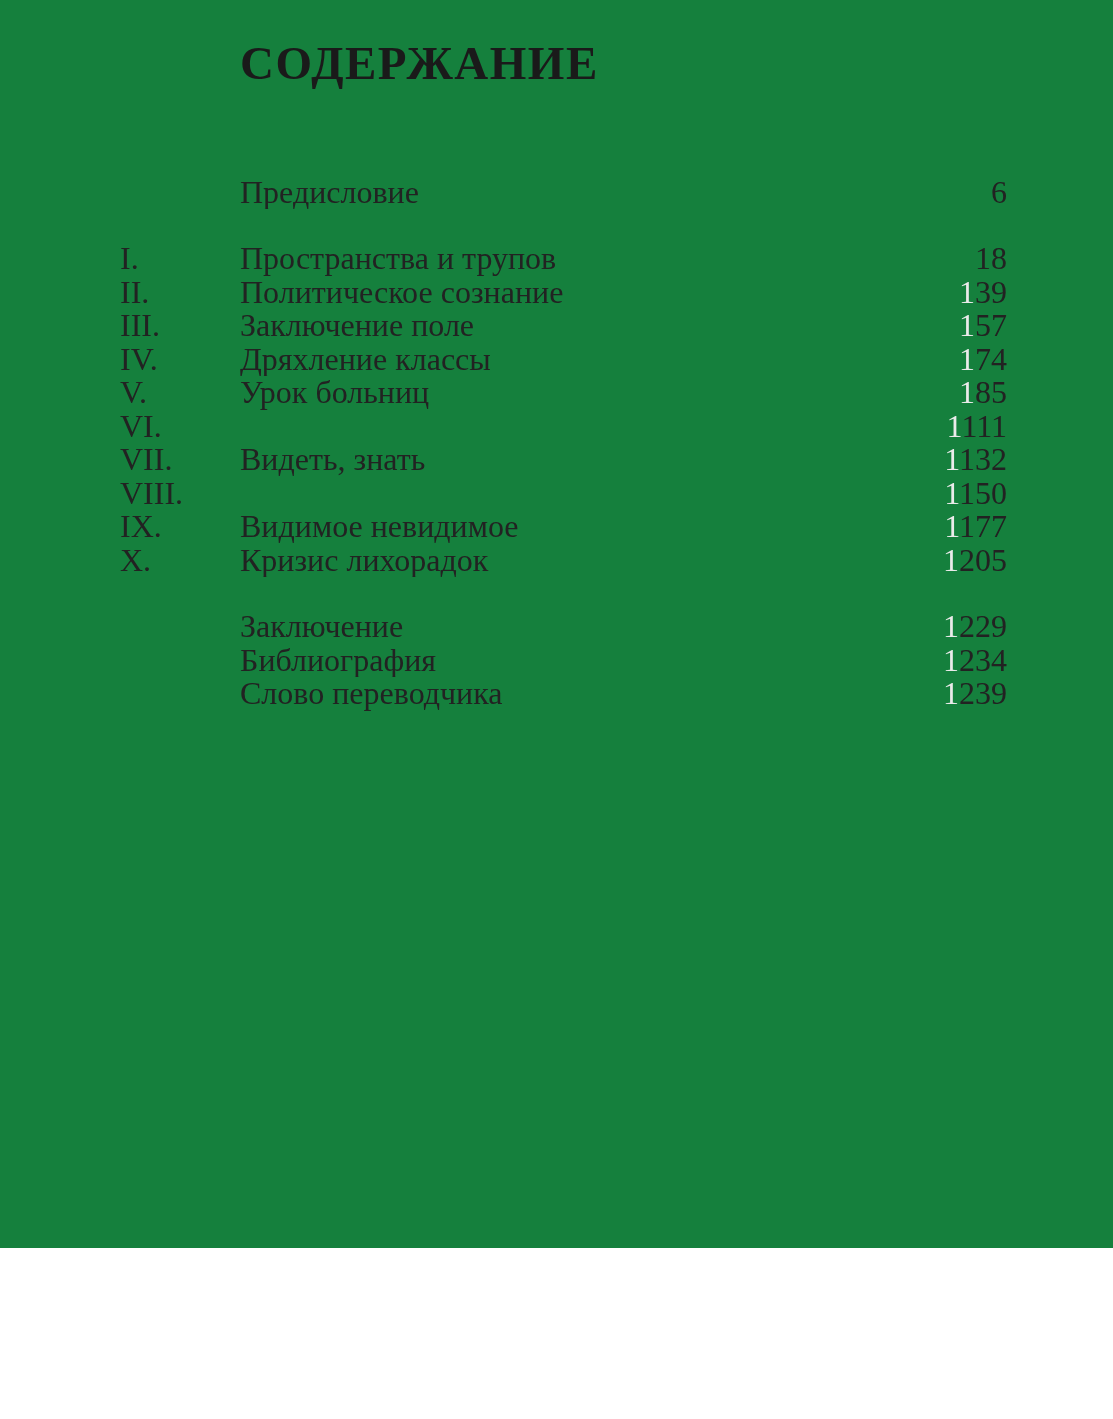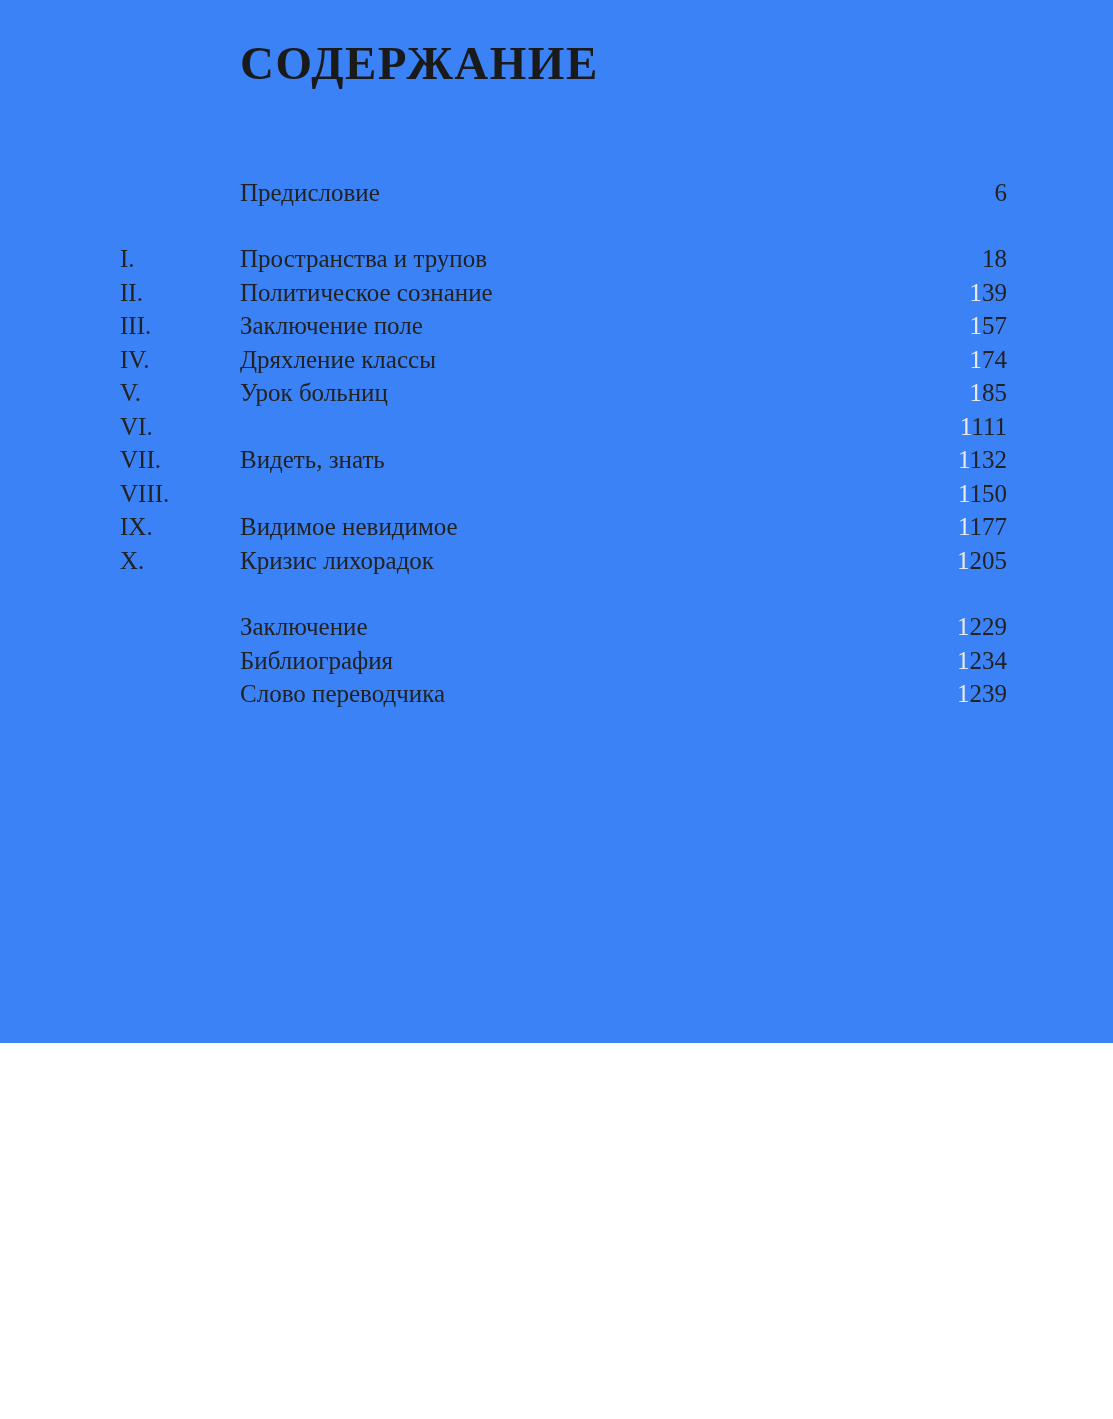--- a/index.html
+++ b/index.html
@@ -3,22 +3,22 @@
 <meta charset="utf-8">
 <style>
   html, body {
     margin: 0;
     padding: 0;
     background: #ffffff;
   }
   .page {
     position: relative;
     width: 1113px;
-    height: 1043px;
-    background: #3b82f6;
+    height: 1248px;
+    background: #15803d;
     box-sizing: border-box;
     padding: 38px 106px 0 120px;
     font-family: "Liberation Serif", "DejaVu Serif", serif;
     color: #1f1f1f;
     overflow: hidden;
   }
   .toc-title {
     margin: 0 0 86px 120px;
     font-size: 47px;
     font-weight: 700;
@@ -30,21 +30,21 @@
     display: block;
   }
   .toc-section + .toc-section {
     margin-top: 33px;
   }
   .toc-row {
     display: grid;
     grid-template-columns: 120px 1fr auto;
     align-items: baseline;
     height: 33.5px;
-    font-size: 25px;
+    font-size: 32px;
     line-height: 33.5px;
     color: #222222;
   }
   .roman {
     text-align: left;
     white-space: nowrap;
   }
   .title {
     text-align: left;
     white-space: nowrap;

